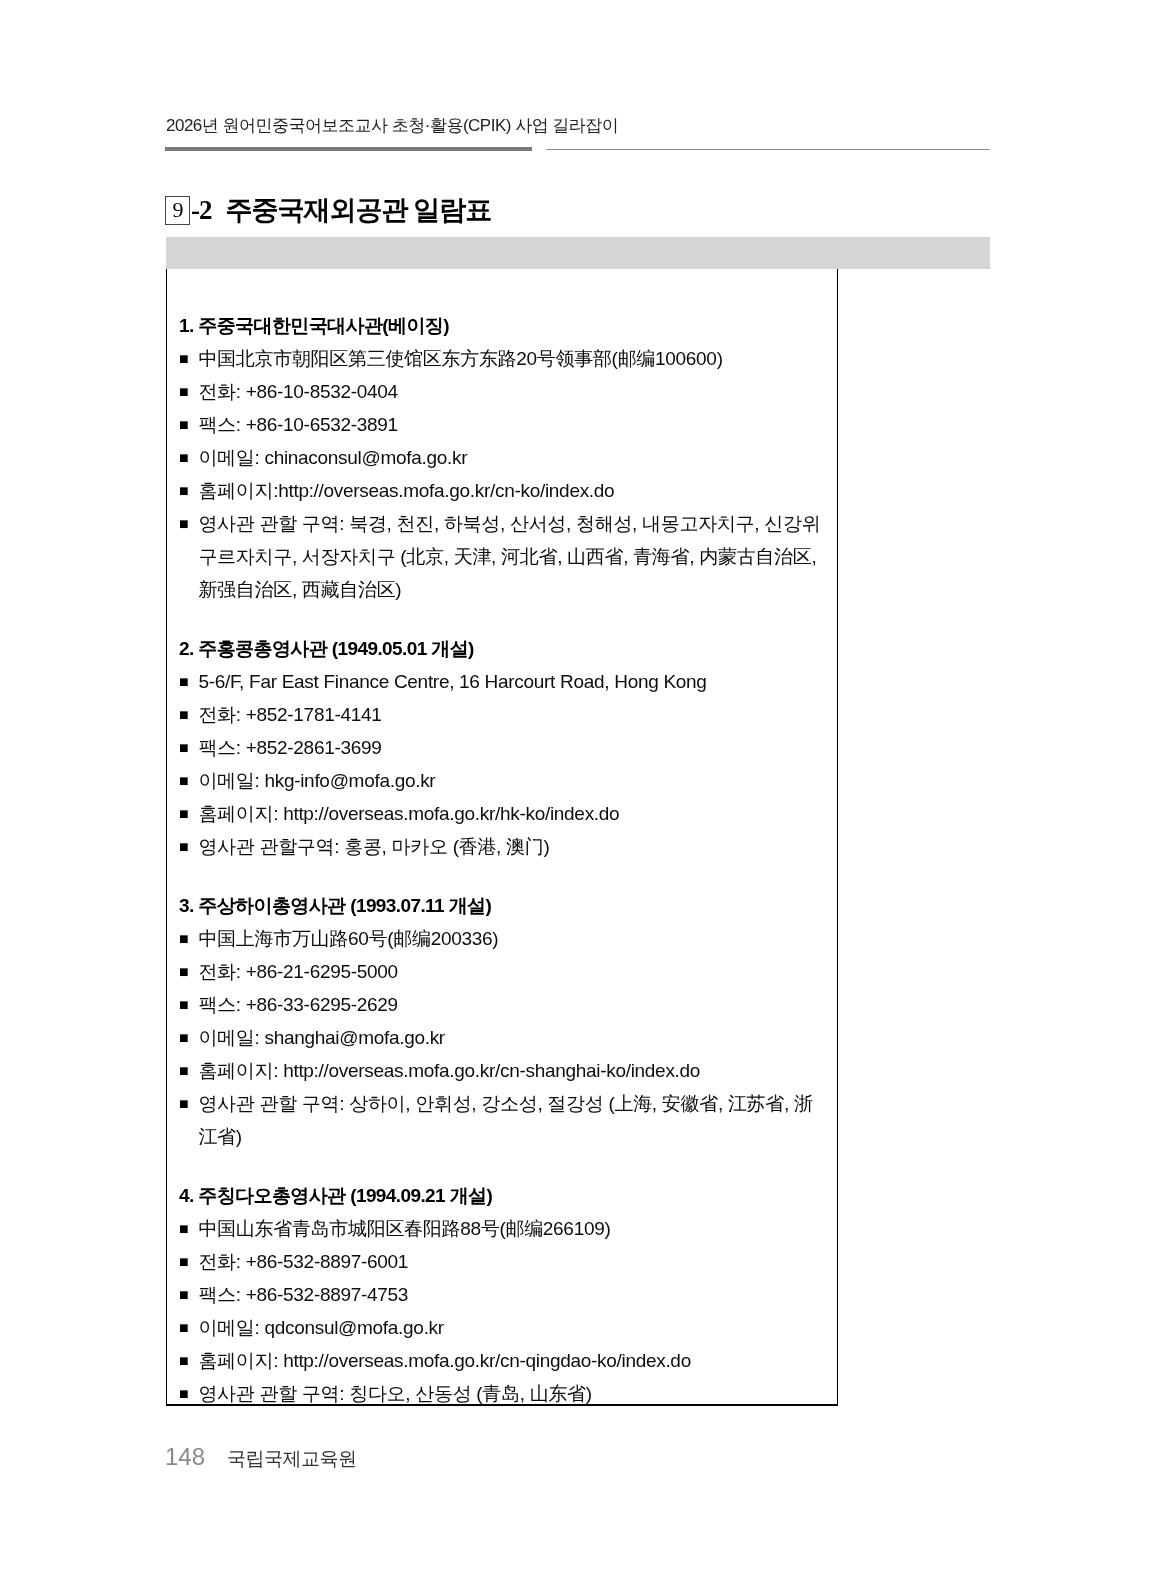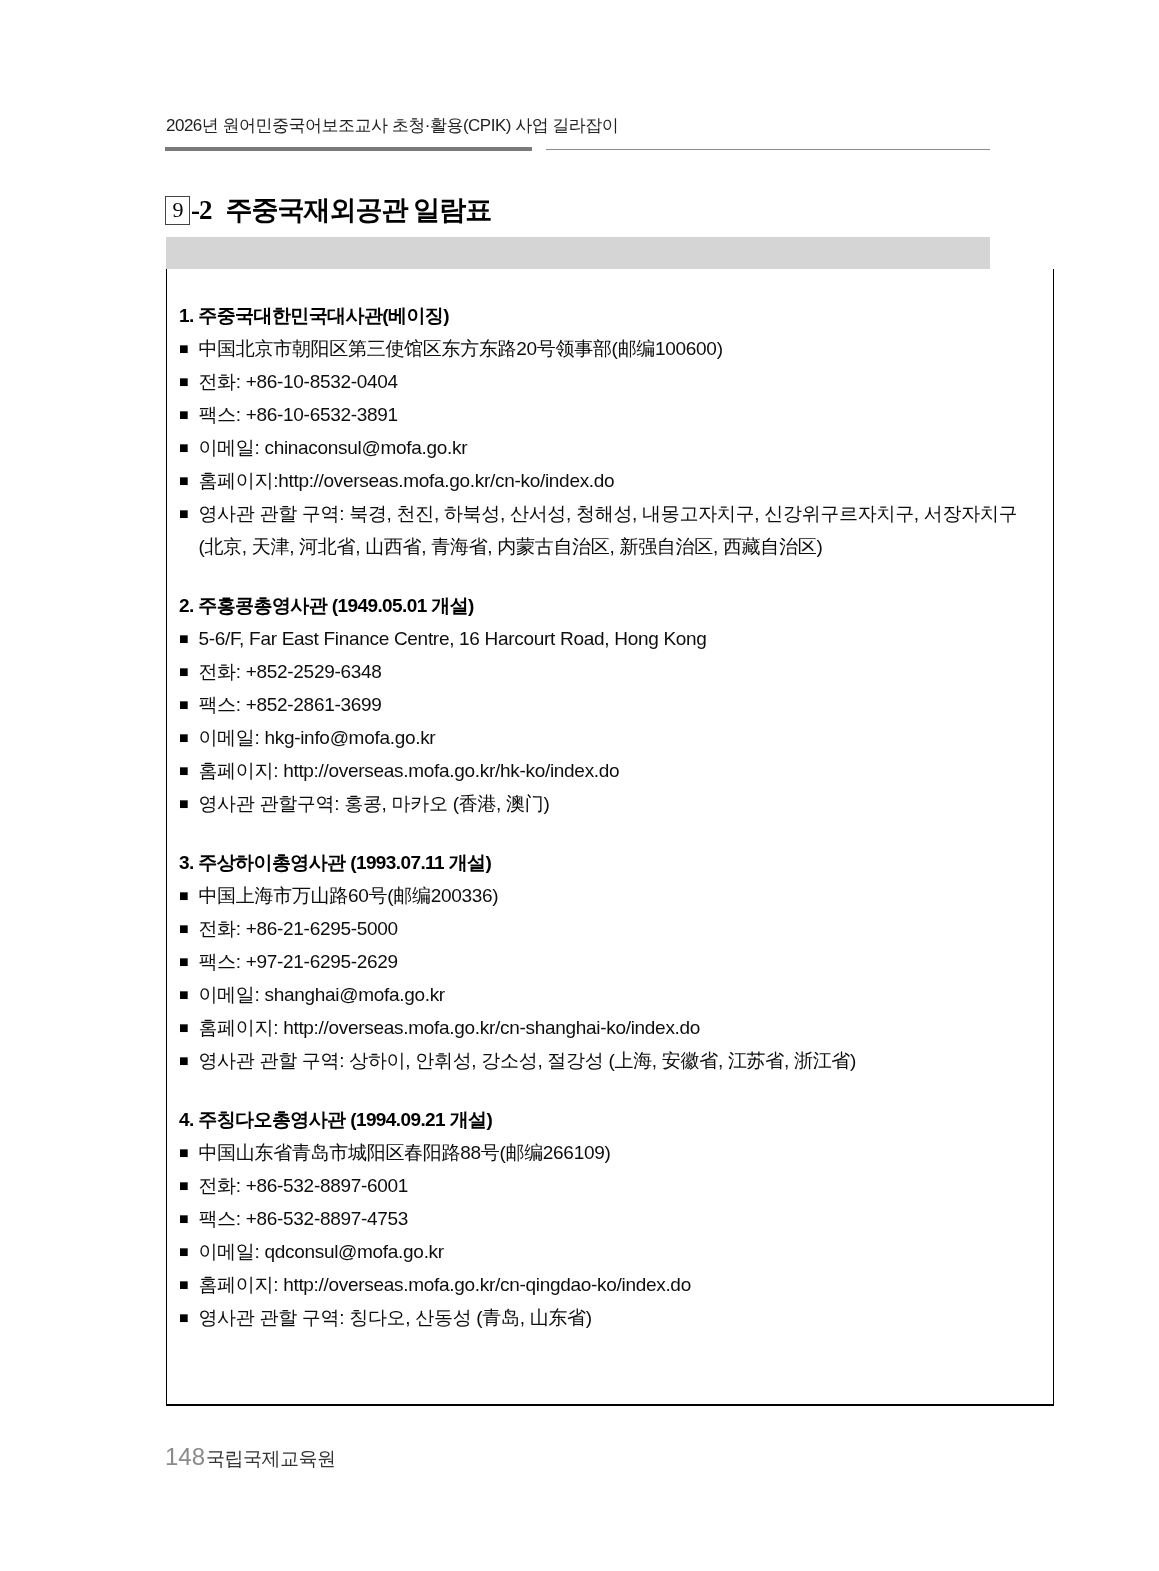--- a/index.html
+++ b/index.html
@@ -79,26 +79,26 @@
     width: 824px;
     height: 32px;
     background: #d5d5d5;
   }
 
   
   .content-box {
     position: absolute;
     left: 166px;
     top: 269px;
-    width: 888px;
+    width: 672px;
     height: 1137px;
     border-left: 1px solid #000000;
     border-right: 1px solid #000000;
     border-bottom: 2px solid #000000;
-    padding: 30px 10px 0 12px;
+    padding: 40px 10px 0 12px;
   }
   .consulate-section { margin-top: 26px; }
   .consulate-section:first-child { margin-top: 0; }
   .section-heading {
     font-size: 19px;
     line-height: 33px;
     font-weight: 700;
     letter-spacing: -0.6px;
     color: #000000;
   }
@@ -119,21 +119,21 @@
   }
   .info-text { flex: 1 1 auto; }
 
   
   .footer {
     position: absolute;
     left: 165px;
     top: 1438px;
     display: flex;
     align-items: baseline;
-    gap: 1px;
+    gap: 22px;
   }
   .page-num {
     font-size: 24px;
     color: #8a8a8a;
   }
   .org {
     font-size: 19px;
     letter-spacing: -0.5px;
     color: #333333;
     margin-top: 8px;
@@ -188,21 +188,21 @@
         </div>
       </div>
       <div class="consulate-section">
     <div class="section-heading">2. 주홍콩총영사관 (1949.05.01 개설)</div>
   <div class="info-line">
           <span class="bullet">■</span>
           <span class="info-text">5-6/F, Far East Finance Centre, 16 Harcourt Road, Hong Kong</span>
         </div>
         <div class="info-line">
           <span class="bullet">■</span>
-          <span class="info-text">전화: +852-2529-6348</span>
+          <span class="info-text">전화: +852-1781-4141</span>
         </div>
         <div class="info-line">
           <span class="bullet">■</span>
           <span class="info-text">팩스: +852-2861-3699</span>
         </div>
         <div class="info-line">
           <span class="bullet">■</span>
           <span class="info-text">이메일: hkg-info@mofa.go.kr</span>
         </div>
         <div class="info-line">
@@ -219,21 +219,21 @@
   <div class="info-line">
           <span class="bullet">■</span>
           <span class="info-text">中国上海市万山路60号(邮编200336)</span>
         </div>
         <div class="info-line">
           <span class="bullet">■</span>
           <span class="info-text">전화: +86-21-6295-5000</span>
         </div>
         <div class="info-line">
           <span class="bullet">■</span>
-          <span class="info-text">팩스: +97-21-6295-2629</span>
+          <span class="info-text">팩스: +86-33-6295-2629</span>
         </div>
         <div class="info-line">
           <span class="bullet">■</span>
           <span class="info-text">이메일: shanghai@mofa.go.kr</span>
         </div>
         <div class="info-line">
           <span class="bullet">■</span>
           <span class="info-text">홈페이지: http://overseas.mofa.go.kr/cn-shanghai-ko/index.do</span>
         </div>
         <div class="info-line">

